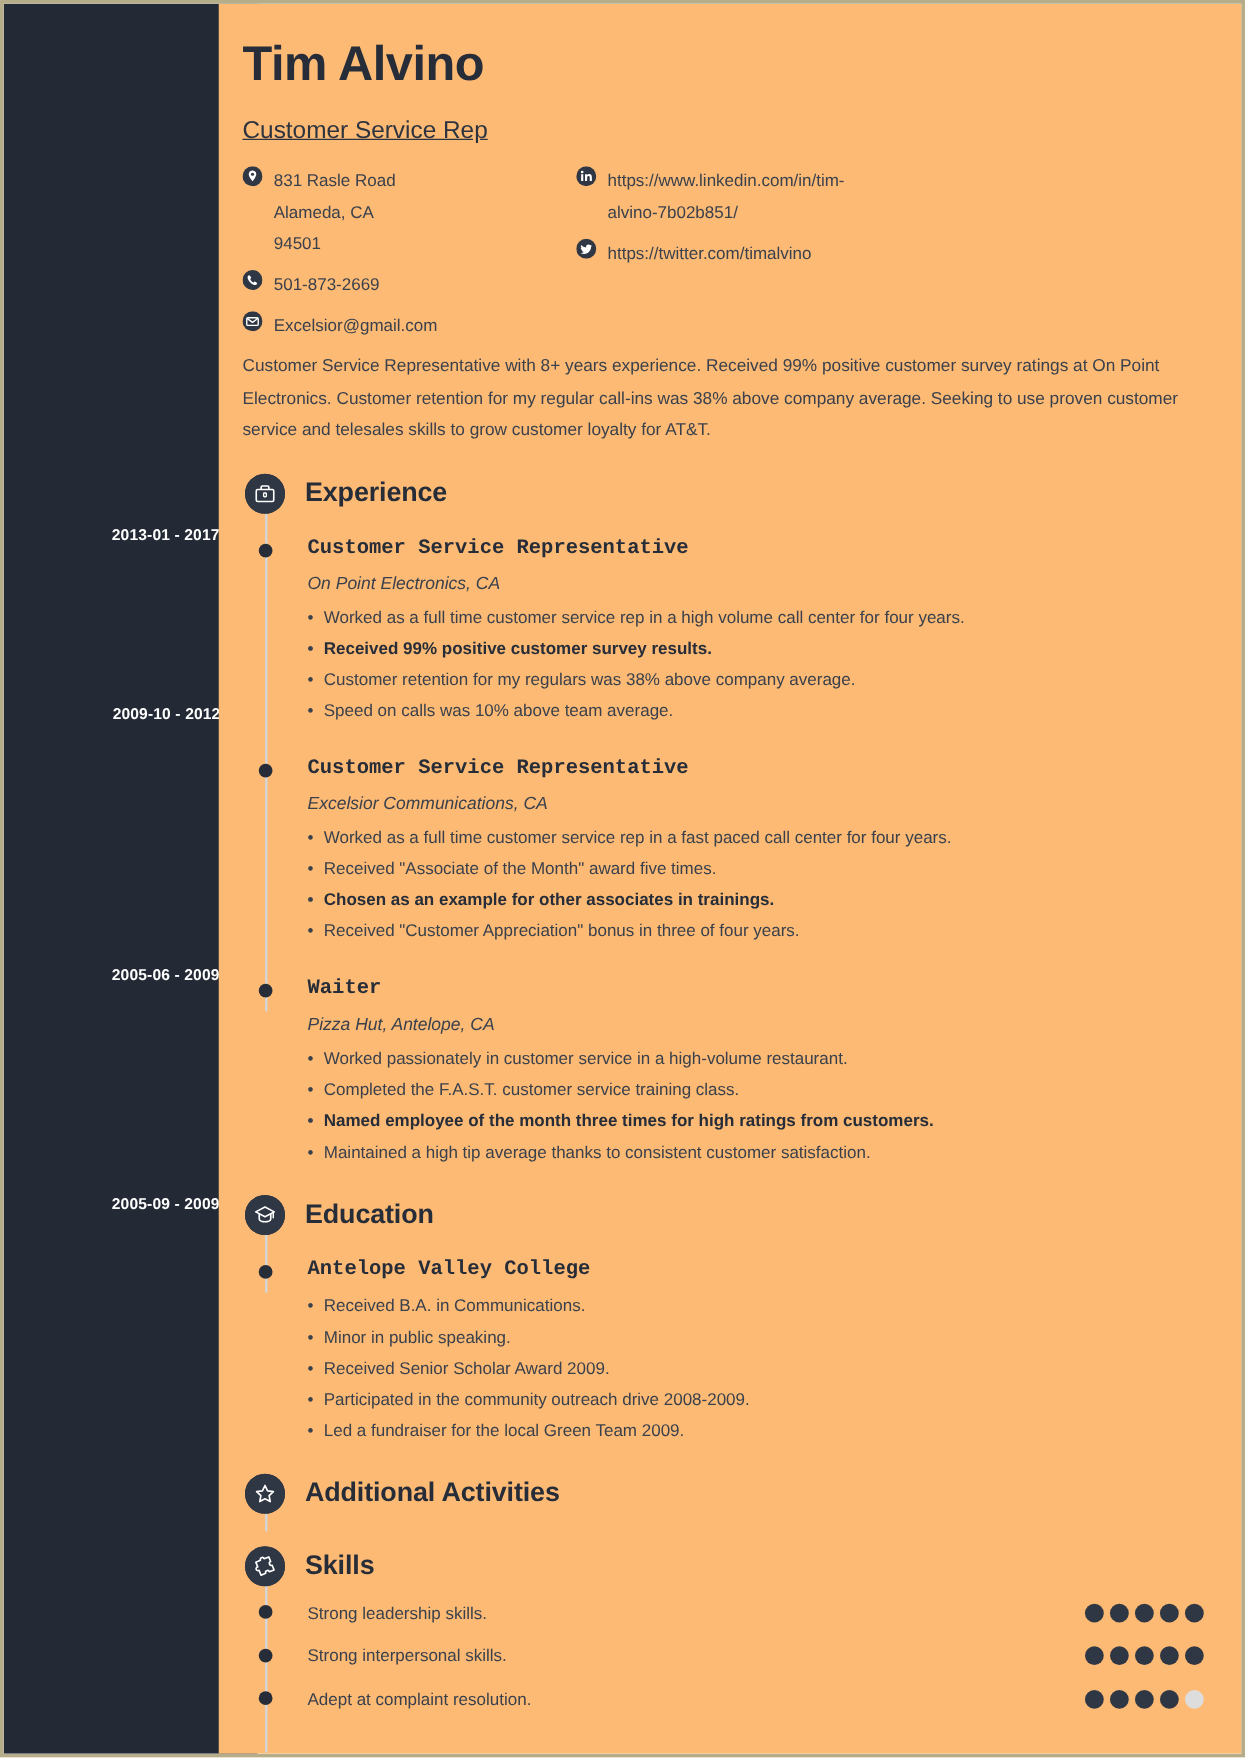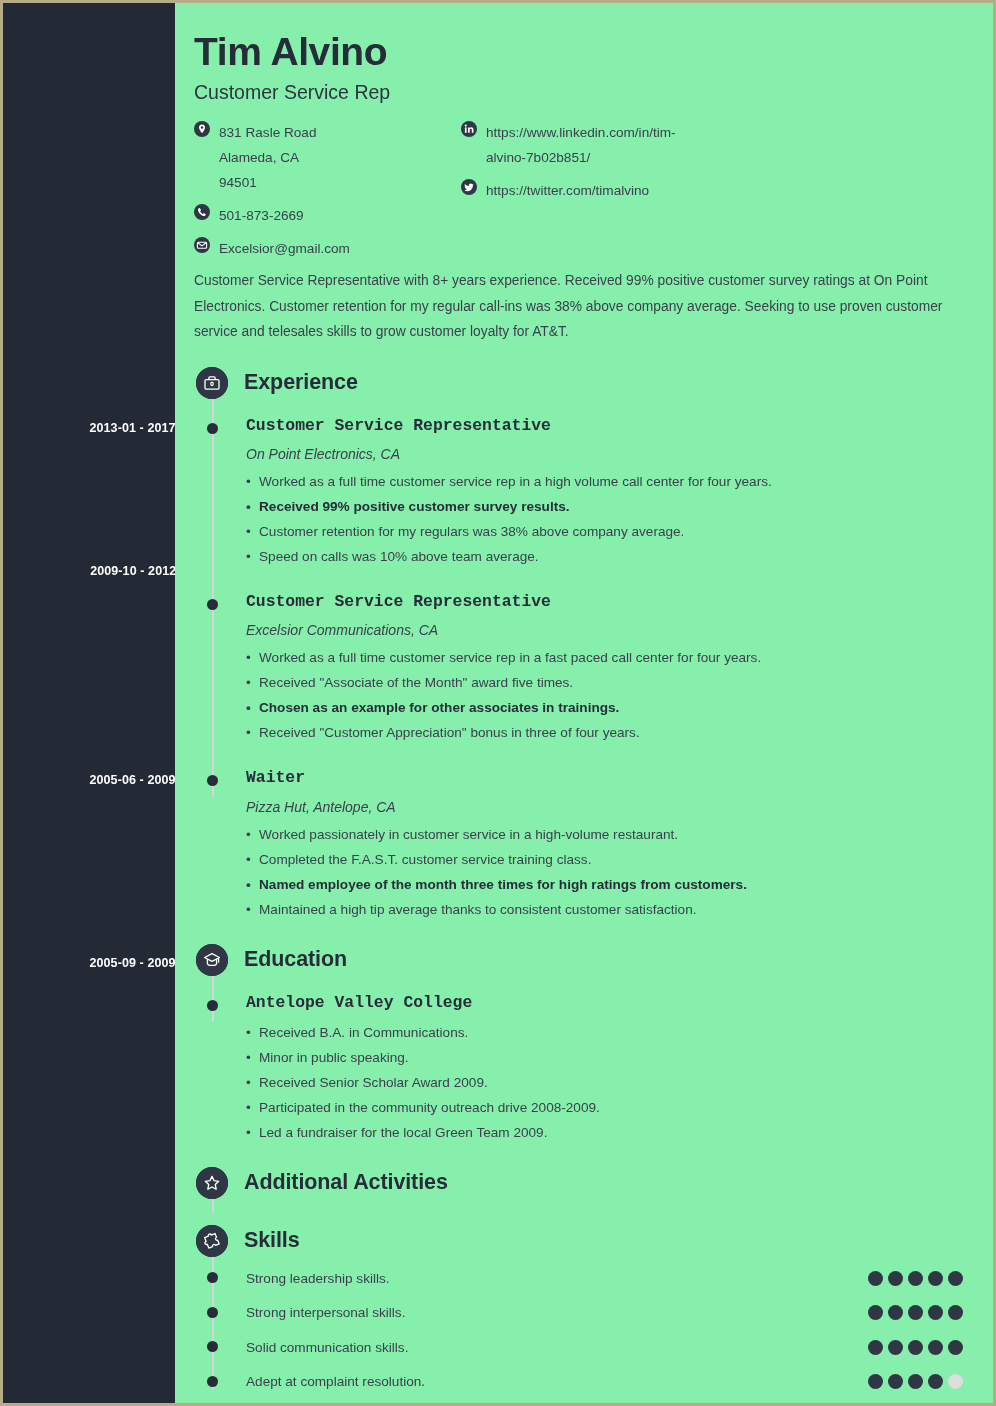--- a/index.html
+++ b/index.html
@@ -41,38 +41,39 @@
     letter-spacing: 0.1px;
     white-space: nowrap;
   }
 
   
   #main {
     position: absolute;
     left: 172px; top: 0;
     width: 821px;
     height: 1400px;
-    background: #86efac;
+    background: #fdba74;
     padding: 24px 22px 0 19px;
   }
 
   #name {
     font-size: 39px;
     font-weight: bold;
     color: #262d38;
     letter-spacing: -0.4px;
     line-height: 1.08;
     margin-top: 4px;
   }
 
   #job-title {
     font-size: 19.5px;
     color: #2d3440;
-    margin-top: 8px;
+    margin-top: 20px;
     font-weight: normal;
+    text-decoration: underline;
   }
 
   
   #contact {
     position: relative;
     margin-top: 16px;
     height: 140px;
     font-size: 13.6px;
     color: #3a414c;
   }
@@ -431,31 +432,20 @@
               <div class="skill-dots">
                 <span class="sd"></span>
                 <span class="sd"></span>
                 <span class="sd"></span>
                 <span class="sd"></span>
                 <span class="sd"></span>
               </div>
             </div>
             <div class="skill-row">
               <span class="dot"></span>
-              <div class="skill-name">Solid communication skills.</div>
-              <div class="skill-dots">
-                <span class="sd"></span>
-                <span class="sd"></span>
-                <span class="sd"></span>
-                <span class="sd"></span>
-                <span class="sd"></span>
-              </div>
-            </div>
-            <div class="skill-row">
-              <span class="dot"></span>
               <div class="skill-name">Adept at complaint resolution.</div>
               <div class="skill-dots">
                 <span class="sd"></span>
                 <span class="sd"></span>
                 <span class="sd"></span>
                 <span class="sd"></span>
                 <span class="sd off"></span>
               </div>
             </div>
           </div>

